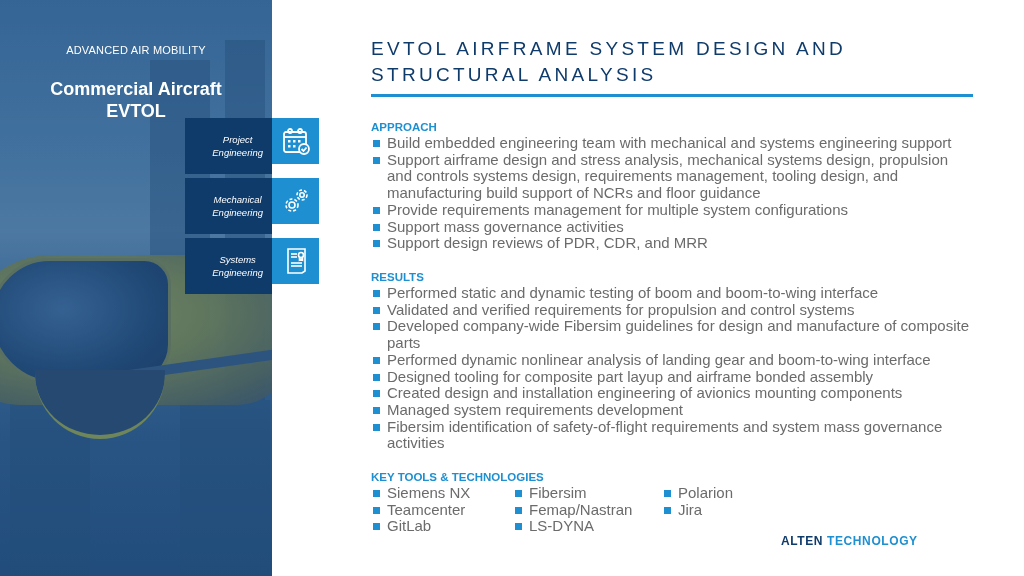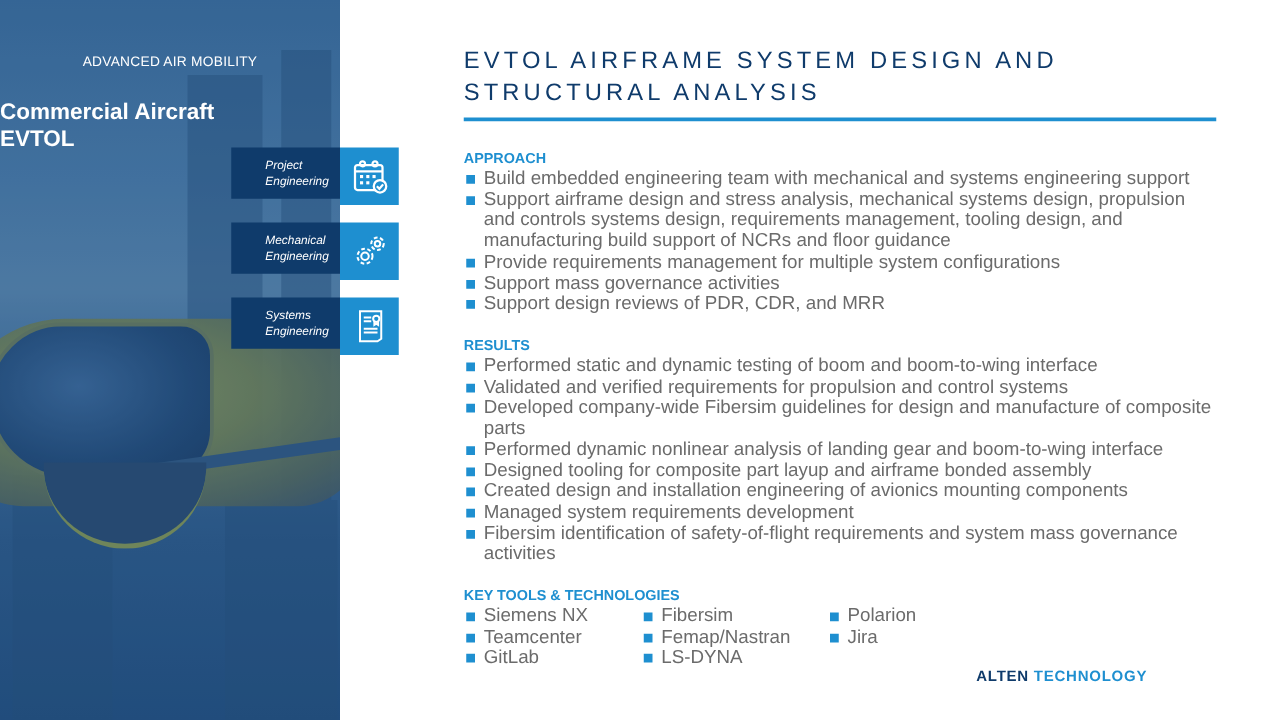--- a/index.html
+++ b/index.html
@@ -11,26 +11,26 @@
   .hero .bldg { position:absolute; background:rgba(40,80,120,0.45); }
   .hero .craft { position:absolute; left:-40px; top:255px; width:330px; height:150px; border-radius:140px 60px 80px 90px;
     background: radial-gradient(ellipse at 40% 40%, #9aa35a 0%, #7f8a4c 40%, #5b6a55 75%, #3d5468 100%); opacity:0.9; }
   .hero .canopy { position:absolute; left:-10px; top:258px; width:175px; height:120px; border-radius:90px 40px 60px 100px;
     background: radial-gradient(ellipse at 40% 40%, #3f6a98 0%, #244a74 60%, #1c3b60 100%); border:3px solid #6e7c58; }
   .hero .pod { position:absolute; left:35px; top:370px; width:130px; height:65px; border-radius:0 0 70px 70px; background:#2b4a6c; border-bottom:4px solid #8c9a4e; }
   .hero .arm { position:absolute; left:120px; top:360px; width:160px; height:10px; background:#33597f; transform:rotate(-8deg); }
   .hero .overlay { position:absolute; inset:0; background:rgba(22,72,128,0.25); }
 
   .hero-kicker { position:absolute; left:0; width:272px; top:44px; text-align:center; color:#ffffff; font-size:11px; letter-spacing:0.2px; }
-  .hero-title { position:absolute; left:0; width:272px; top:78px; color:#ffffff; font-size:18px; font-weight:bold; line-height:22px; }
+  .hero-title { position:absolute; left:0; width:272px; top:78px; text-align:center; color:#ffffff; font-size:18px; font-weight:bold; line-height:22px; }
 
   
   .tile { position:absolute; left:185px; width:134px; height:46px; display:flex; }
-  .tile .lbl { width:87px; height:41px; background:#0f3b6b; color:#ffffff; font-style:italic; font-size:9.5px; line-height:13px;
-    display:flex; align-items:center; justify-content:flex-end; text-align:left; padding-right:9px; box-sizing:border-box; }
+  .tile .lbl { width:87px; height:56px; background:#0f3b6b; color:#ffffff; font-style:italic; font-size:9.5px; line-height:13px;
+    display:flex; align-items:center; justify-content:flex-end; text-align:center; padding-right:9px; box-sizing:border-box; }
   .tile .ico { width:47px; height:46px; background:#1e8fd0; display:flex; align-items:center; justify-content:center; }
   .tile svg { width:32px; height:32px; }
 
   
   .title { position:absolute; left:371px; top:36px; width:610px; color:#0f3b6b; font-size:19px; letter-spacing:3.3px; line-height:26px; }
   .rule { position:absolute; left:371px; top:94px; width:602px; height:3px; background:#1e8fd0; }
 
   .section { position:absolute; left:371px; width:620px; }
   .sec-h { color:#1e8fd0; font-weight:bold; font-size:11.5px; line-height:14px; margin-bottom:1px; }
   .list { list-style:none; margin:0; padding:0; }

